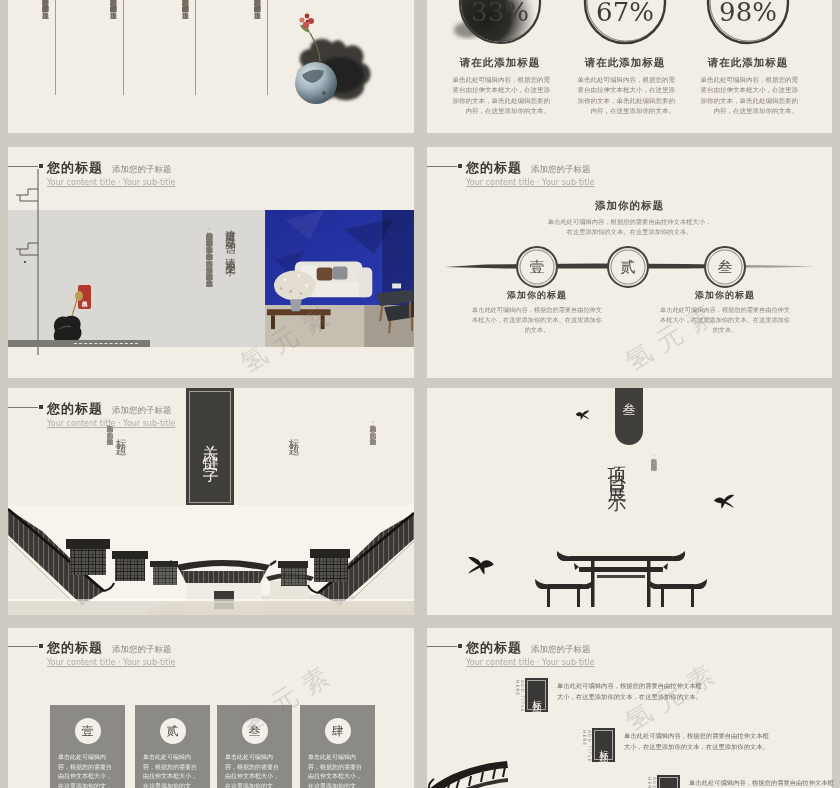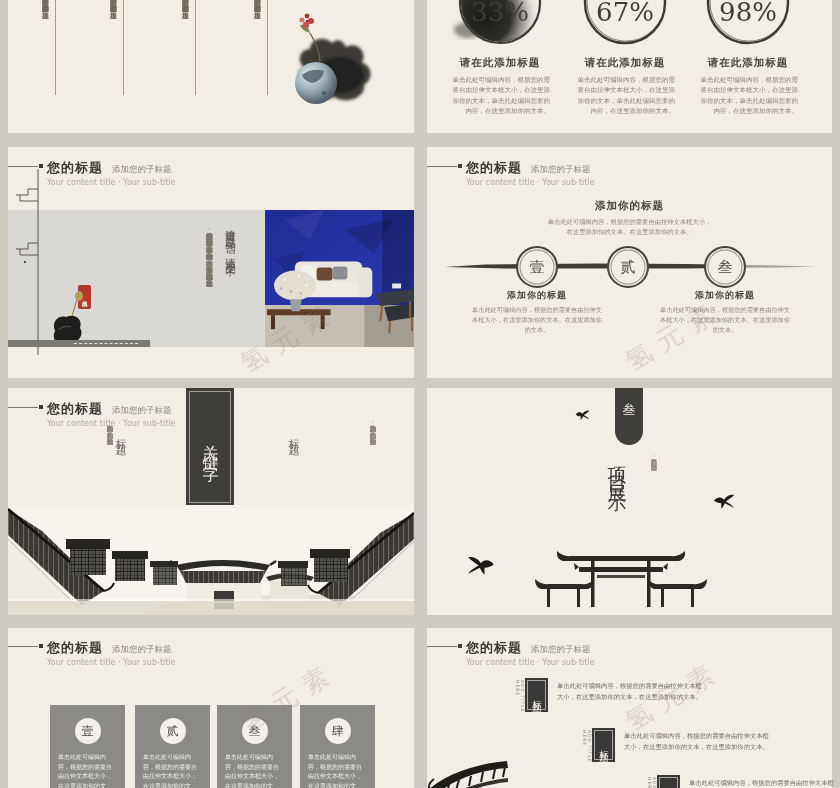--- a/index.html
+++ b/index.html
@@ -22,21 +22,21 @@
   #s8{left:427px;top:628px;width:405px;height:228px;}
   .abs{position:absolute;}
   .v{writing-mode:vertical-rl;}
   
   .hdr{position:absolute;top:10px;left:0;display:flex;align-items:flex-start;}
   .hdr-line{display:block;width:30px;height:1px;background:#7b766e;margin-top:9px;}
   .hdr-dot{display:block;width:4px;height:4px;background:#3b3a37;margin:7px 4px 0 1px;}
   .hdr-t1{font-size:13px;font-weight:bold;color:#3b3936;letter-spacing:1px;
           font-family:"DejaVu Serif","Liberation Serif",serif;}
   .hdr-t2{font-size:8.5px;color:#8a857c;margin-left:4px;}
-  .hdr-t3{font-size:8px;color:#b3ada3;margin-top:1px;}
+  .hdr-t3{font-size:8px;color:#b3ada3;margin-top:1px;text-decoration:underline;}
   
   .s1-unit{position:absolute;top:88px;display:flex;}
   .s1-para{width:30px;height:102px;font-size:6.8px;line-height:1.55;color:#70695f;}
   .s1-rule{width:1px;height:97px;background:#a39c92;margin:5px 0 0 5px;}
   
   .stat{position:absolute;top:55px;width:120px;text-align:center;}
   .stat-title{margin-top:4px;font-size:10.5px;font-weight:bold;color:#46443f;letter-spacing:1px;
               font-family:"DejaVu Serif","Liberation Serif",serif;}
   .stat-body{margin:5px 10px 0 10px;font-size:6.5px;line-height:1.6;color:#8a8279;text-align:right;}
   

